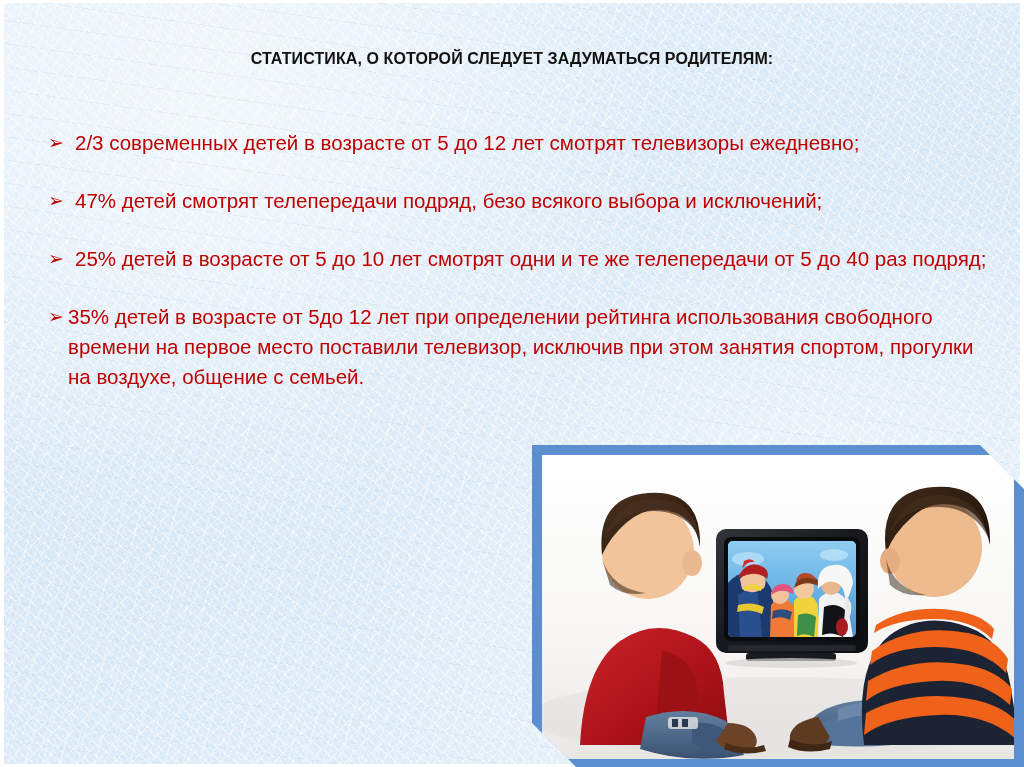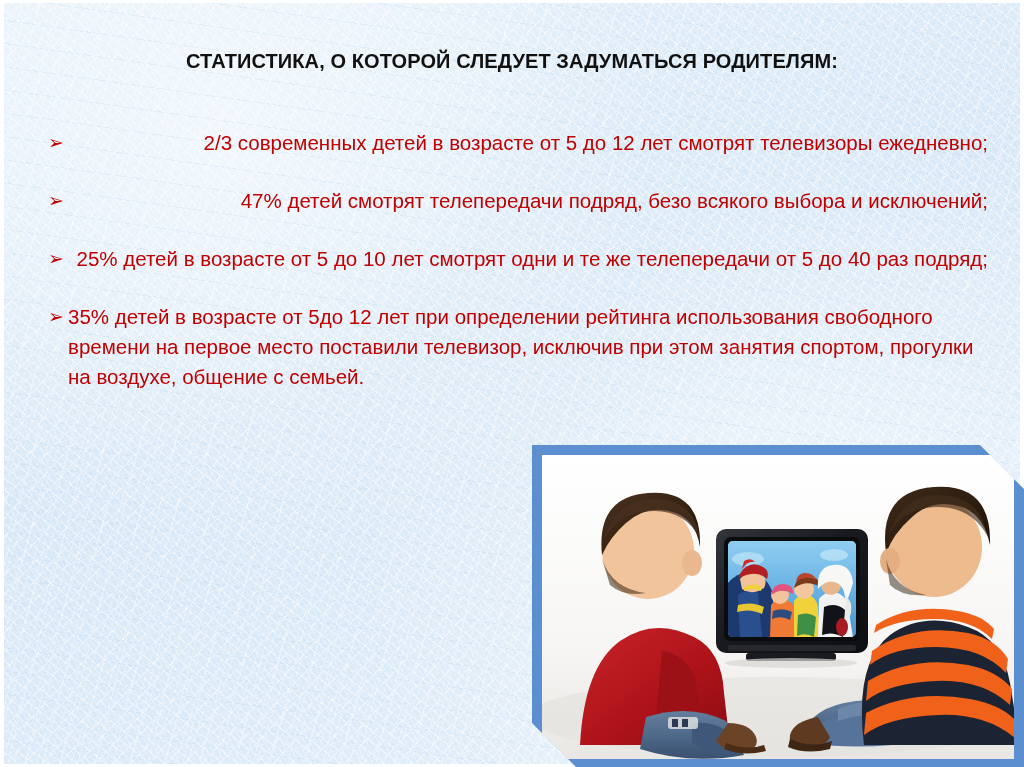--- a/index.html
+++ b/index.html
@@ -60,21 +60,21 @@
     pointer-events: none;
   }
 
   
   #title {
     position: absolute;
     left: 0;
     right: 0;
     top: 50px;
     text-align: center;
-    font-size: 20px;
+    font-size: 16px;
     font-weight: bold;
     color: #111111;
     letter-spacing: 0.1px;
     white-space: nowrap;
   }
 
   
   #bullets {
     position: absolute;
     left: 48px;
@@ -92,21 +92,21 @@
     position: absolute;
     left: 0;
     top: 0;
     font-size: 19px;
     color: #C00000;
     line-height: 30px;
   }
   .bullet .btext {
     display: block;
   }
-  .bullet.indent-wide .btext { padding-left: 27px; text-align: right; }
+  .bullet.indent-wide .btext { padding-left: 27px; }
   .bullet.indent-tight .btext { padding-left: 20px; }
   .bullet.indent-wide  .marker { left: 0px; }
   .bullet.indent-tight .marker { left: 0px; }
 
   
   #photo-frame {
     position: absolute;
     left: 532px;
     top: 445px;
     width: 492px;

